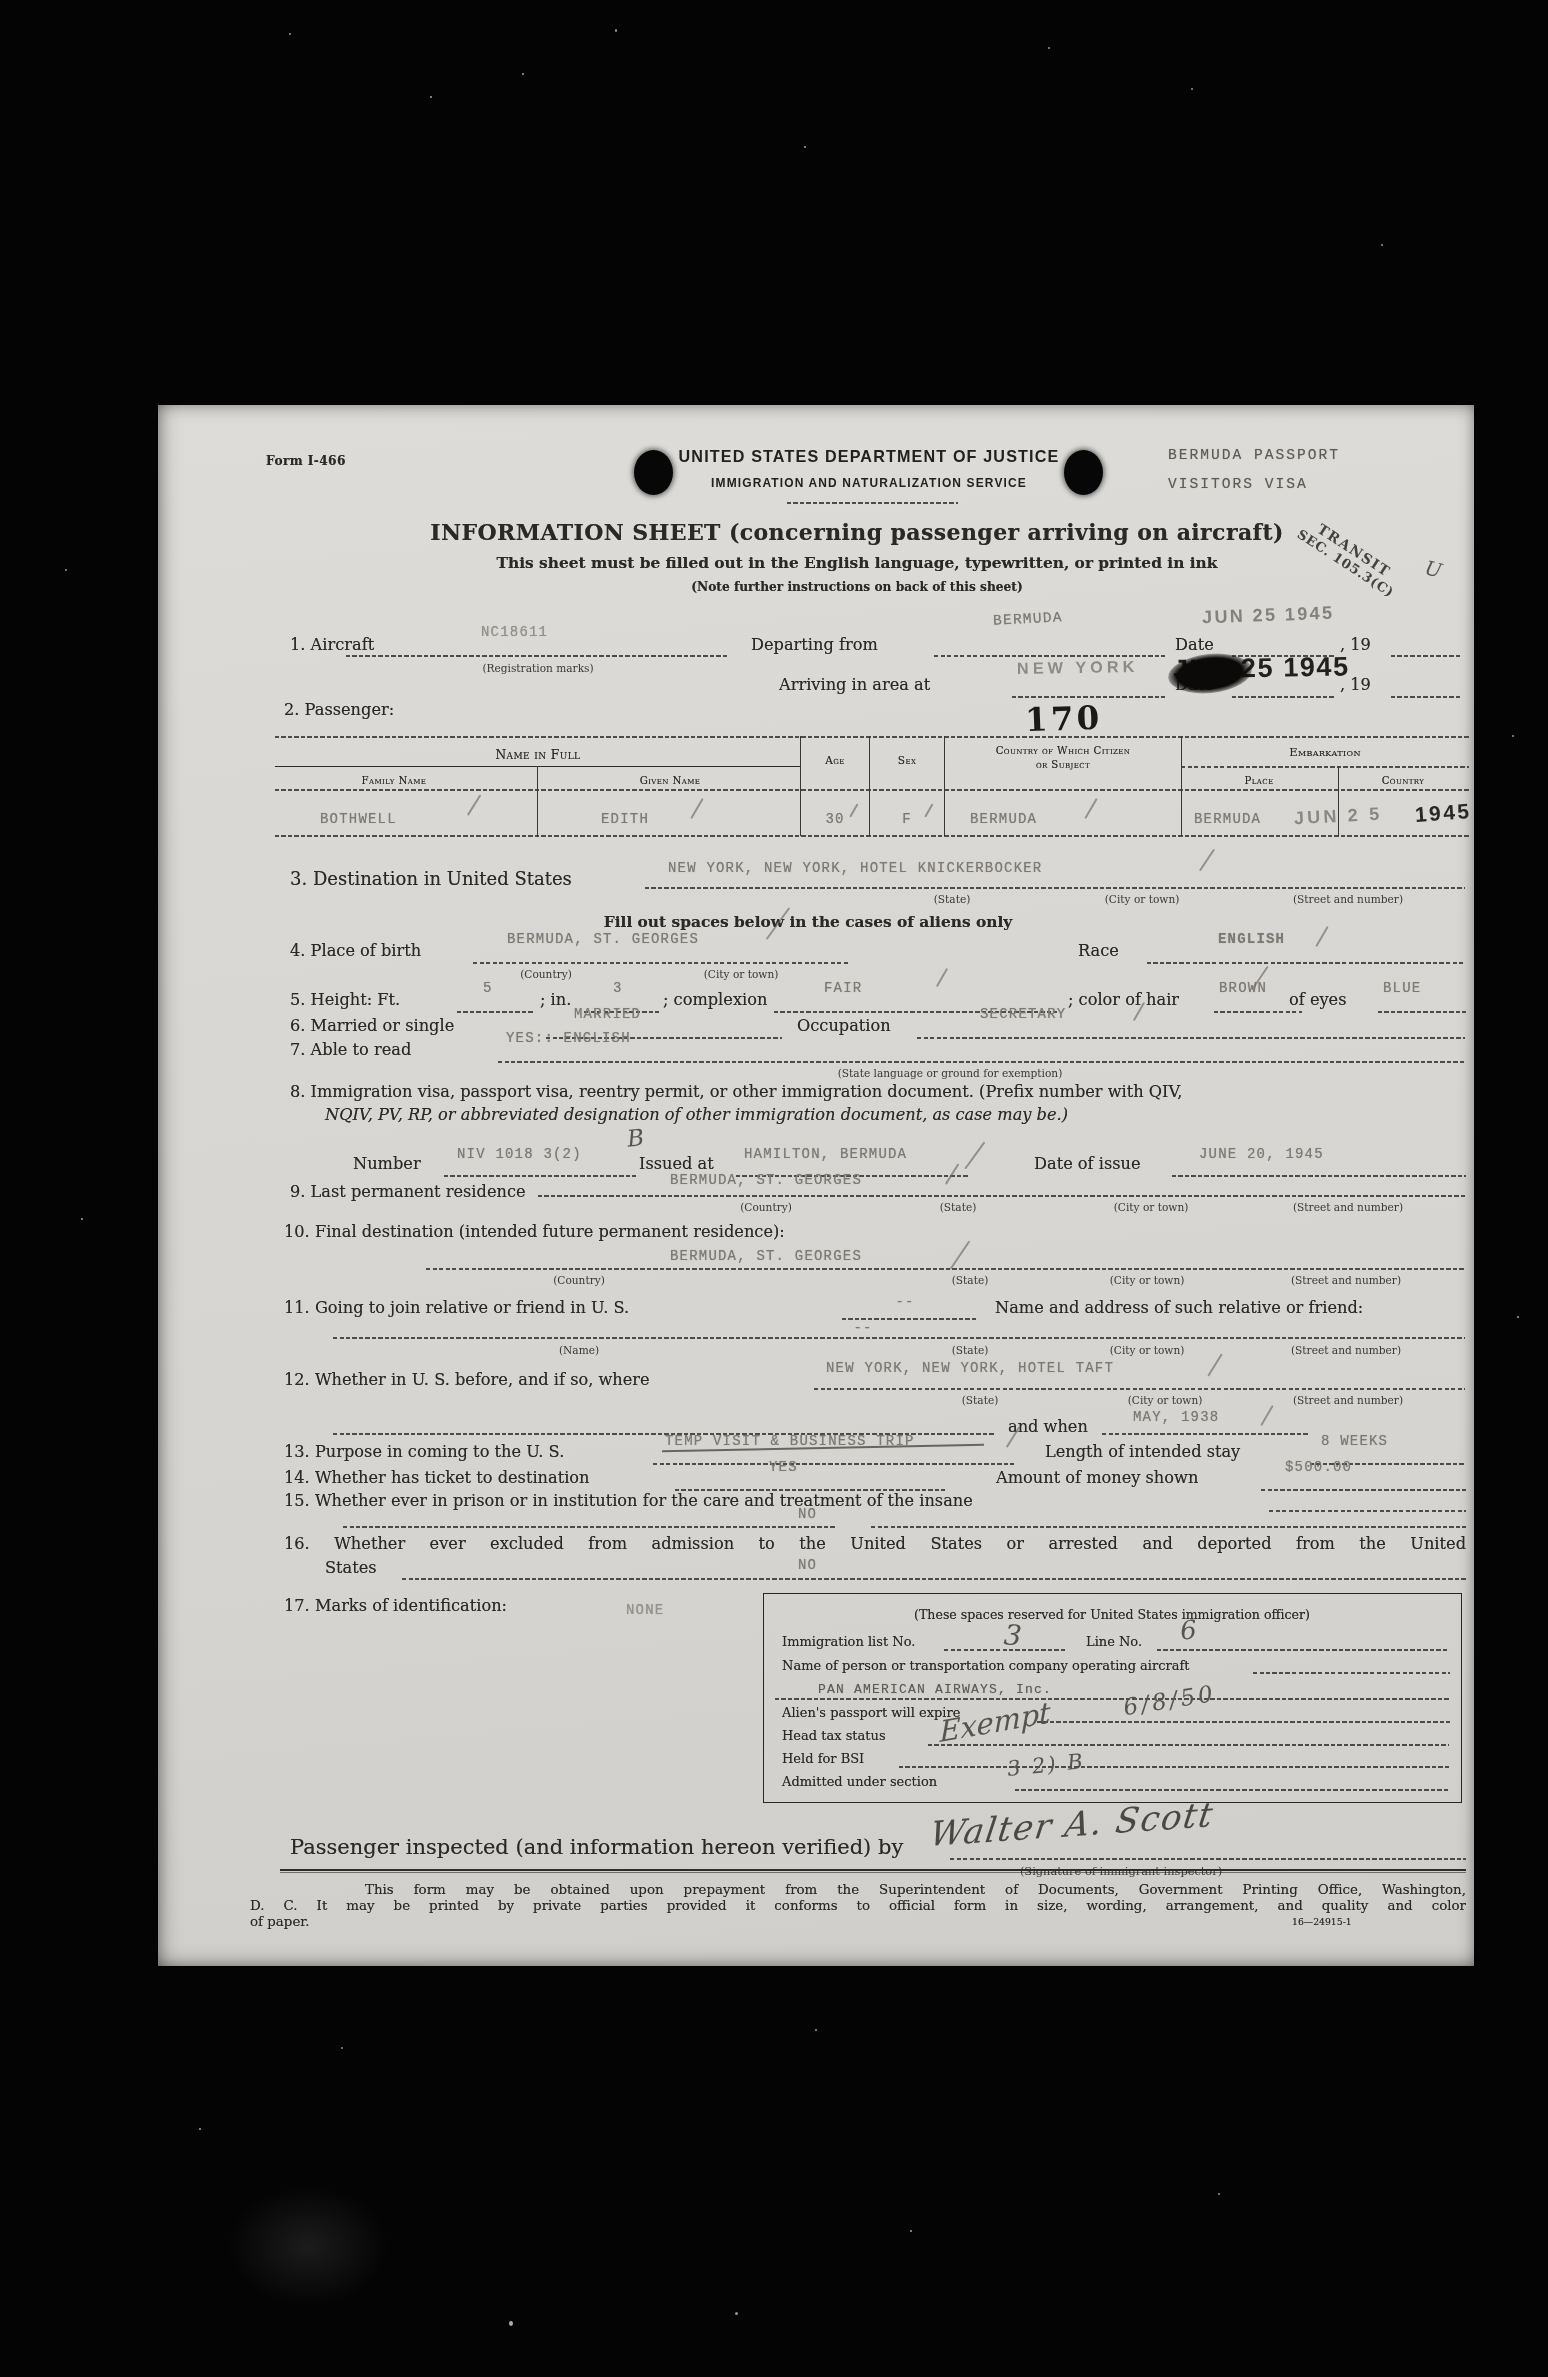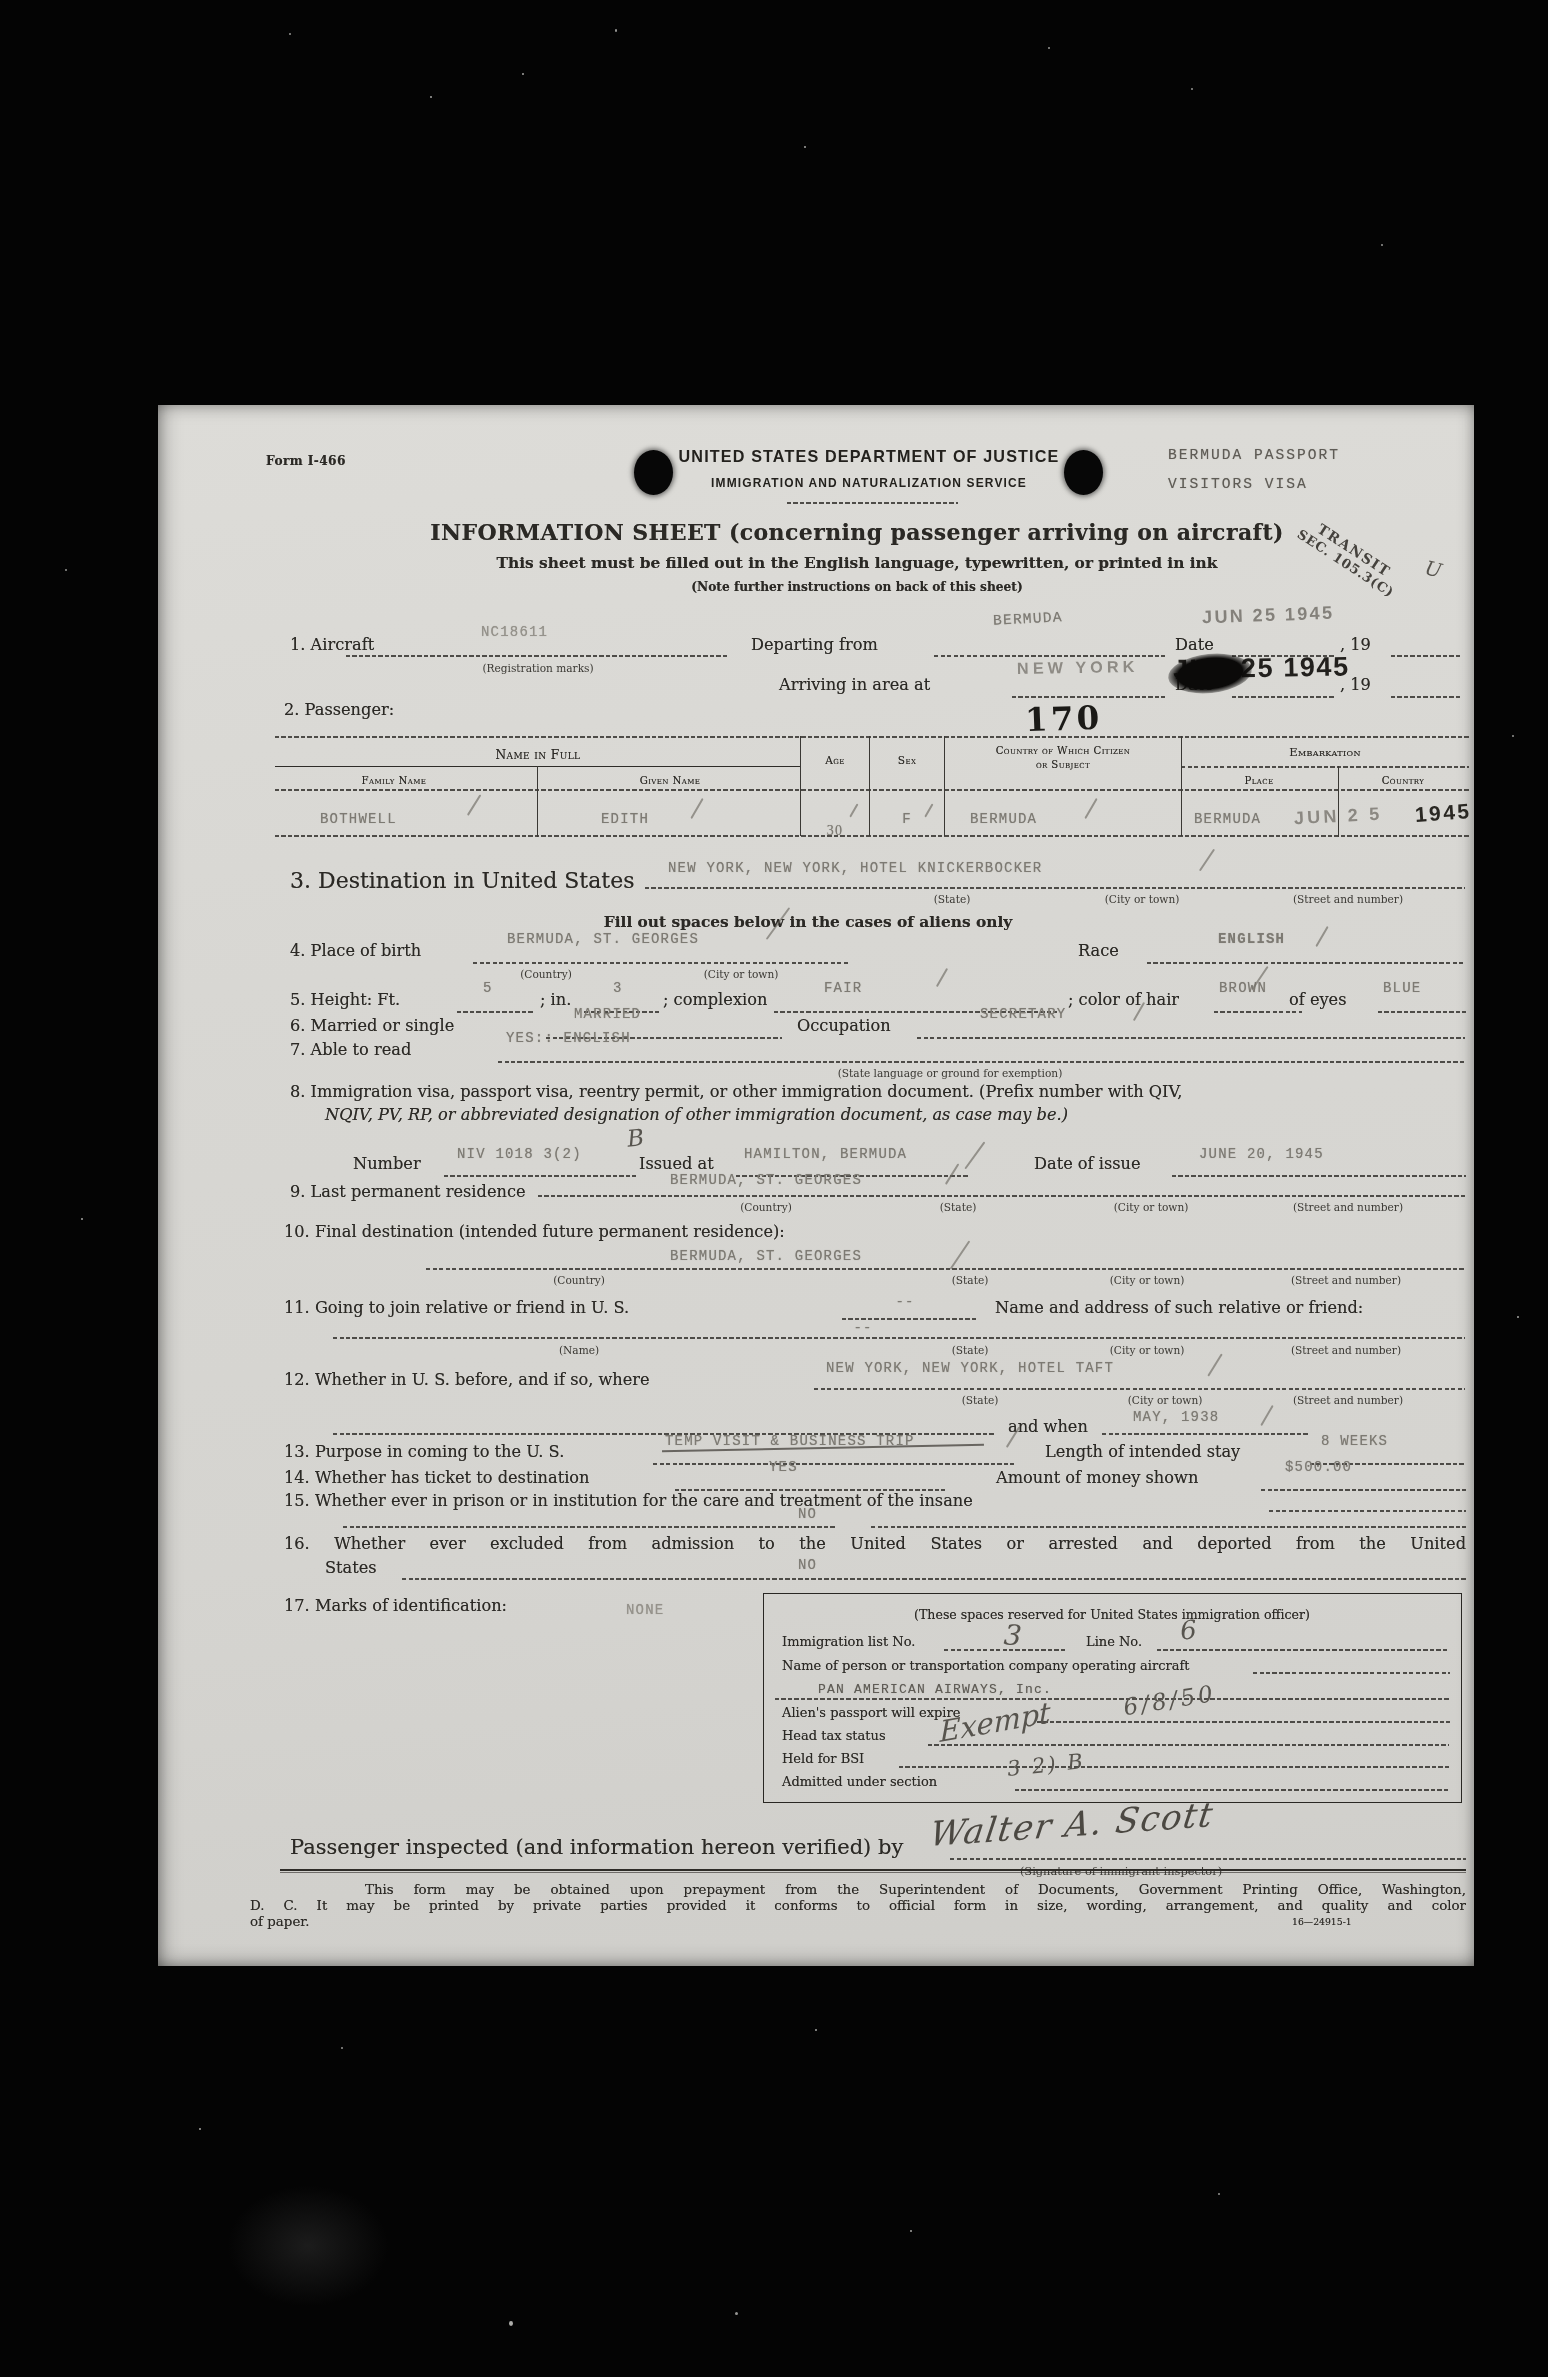--- a/index.html
+++ b/index.html
@@ -118,36 +118,36 @@
     <div class="el pr sc cen" style="left:1167px;top:340px;font-size:11.4px;">Embarkation</div>
     <div class="dline" style="left:1023px;top:361px;width:288px;"></div>
     <div class="el pr sc cen" style="left:236px;top:370px;font-size:10.2px;">Family Name</div>
     <div class="el pr sc cen" style="left:512px;top:370px;font-size:10.2px;">Given Name</div>
     <div class="el pr sc cen" style="left:1101px;top:370px;font-size:10.2px;">Place</div>
     <div class="el pr sc cen" style="left:1245px;top:370px;font-size:10.2px;">Country</div>
     <div class="dline" style="left:117px;top:384px;width:1195px;height:2.4px;"></div>
 
     <div class="el typed" style="left:162px;top:406px;">BOTHWELL</div>
     <div class="el typed" style="left:443px;top:406px;">EDITH</div>
-    <div class="el typed cen" style="left:677px;top:418px;font-family:Liberation Serif, serif;">30</div>
+    <div class="el typed cen" style="left:677px;top:406px;">30</div>
     <div class="el typed cen" style="left:749px;top:406px;">F</div>
     <div class="el typed" style="left:812px;top:406px;">BERMUDA</div>
     <div class="el typed" style="left:1036px;top:406px;">BERMUDA</div>
     <div class="el stamp" style="left:1136px;top:401px;font-size:18px;color:#8b8882;letter-spacing:3.2px;transform:rotate(-3deg);">JUN 2 5</div>
     <div class="el stamp" style="left:1257px;top:396px;font-size:21px;color:#2a2823;transform:rotate(-4deg);">1945</div>
     <div class="dline" style="left:117px;top:430px;width:1195px;height:2.4px;"></div>
 
     <div class="vline" style="left:642px;top:331px;height:100px;"></div>
     <div class="vline" style="left:711px;top:331px;height:100px;"></div>
     <div class="vline" style="left:786px;top:331px;height:100px;"></div>
     <div class="vline" style="left:1023px;top:331px;height:100px;"></div>
     <div class="vline" style="left:379px;top:361px;height:71px;"></div>
     <div class="vline" style="left:1180px;top:361px;height:71px;"></div>
 
-    <div class="el pr" style="left:132px;top:463px;font-size:22px;">
+    <div class="el pr" style="left:132px;top:463px;font-size:18px;">
       <span>3.</span>&nbsp;<span>Destination in United States</span>
     </div>
     <div class="el typed" style="left:510px;top:455px;">NEW YORK, NEW YORK, HOTEL KNICKERBOCKER</div>
     <div class="dline" style="left:487px;top:482px;width:820px;"></div>
     <div class="el sm cen" style="left:794px;top:488px;">(State)</div>
     <div class="el sm cen" style="left:984px;top:488px;">(City or town)</div>
     <div class="el sm cen" style="left:1190px;top:488px;">(Street and number)</div>
 
     <div class="el pr b" style="left:240px;top:508px;width:820px;text-align:center;font-size:15.4px;">Fill out spaces below in the cases of aliens only</div>
 

